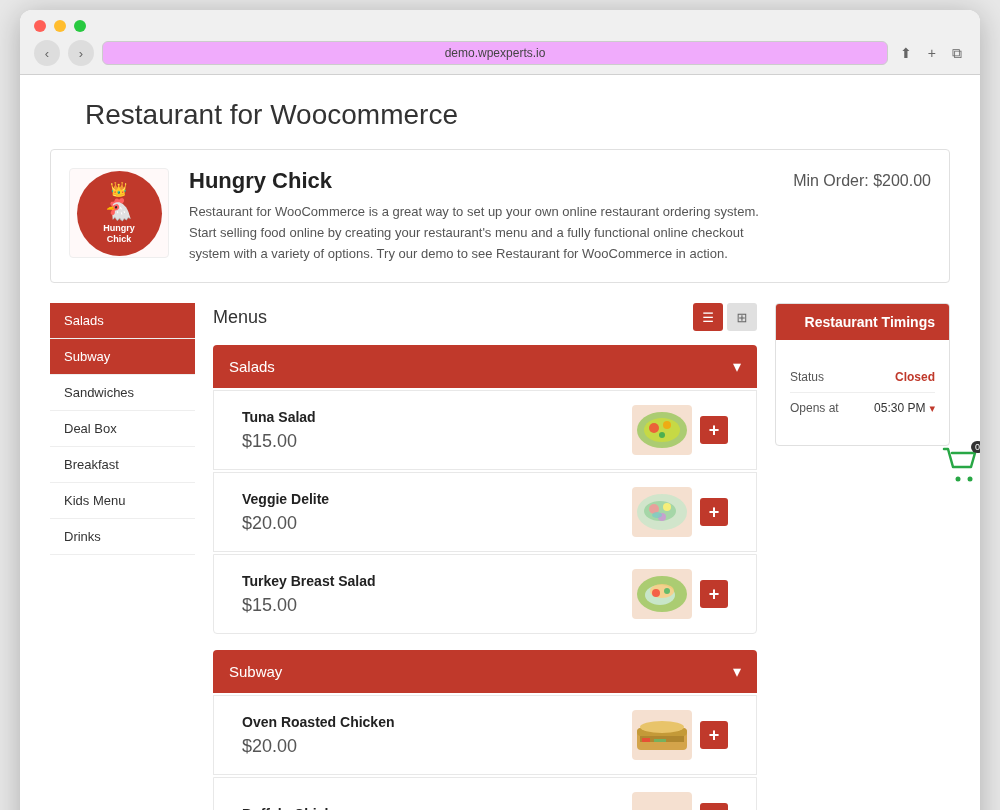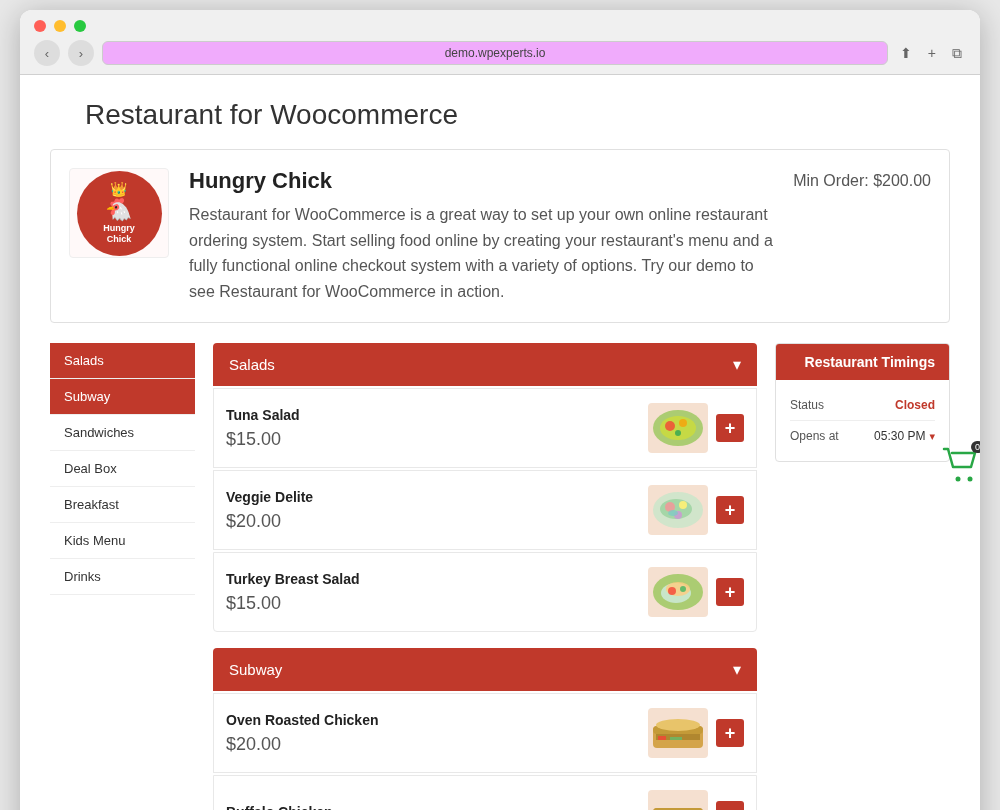--- a/index.html
+++ b/index.html
@@ -108,21 +108,21 @@
     .logo-face {
       font-size: 22px;
     }
     .restaurant-info {
       flex: 1;
     }
     .restaurant-name {
       font-size: 22px; font-weight: 700; color: #222; margin-bottom: 8px;
     }
     .restaurant-desc {
-      font-size: 16px; color: #555; line-height: 1.6;
+      font-size: 13px; color: #555; line-height: 1.6;
     }
     .min-order {
       font-size: 16px; color: #555; white-space: nowrap; flex-shrink: 0;
       align-self: flex-start;
       padding-top: 4px;
     }
     .main-layout {
       display: flex;
       gap: 18px;
     }
@@ -178,21 +178,21 @@
       font-size: 15px;
       font-weight: 500;
       margin-bottom: 2px;
     }
     .category-header .chevron { font-size: 16px; }
     .menu-items-container {
       margin-bottom: 16px;
     }
     .menu-item-card {
       border: 1px solid #e8e8e8;
-      padding: 14px 12px;
+      padding: 14px 28px;
       display: flex;
       align-items: center;
       justify-content: space-between;
       background: #fff;
       margin-bottom: 2px;
     }
     .menu-item-card:last-child { margin-bottom: 0; border-radius: 0 0 4px 4px; }
     .item-info { flex: 1; }
     .item-name { font-size: 14px; font-weight: 600; color: #222; margin-bottom: 6px; }
     .item-price { font-size: 18px; color: #555; }
@@ -226,21 +226,21 @@
     }
     .timings-header {
       background: #c0392b;
       color: #fff;
       padding: 10px 14px;
       font-size: 14px;
       font-weight: 600;
       text-align: right;
     }
     .timings-body {
-      padding: 13px 14px;
+      padding: 25px 14px;
     }
     .timing-row {
       display: flex;
       justify-content: space-between;
       align-items: center;
       padding: 5px 0;
       font-size: 12px;
       color: #555;
     }
     .timing-row:first-child { border-bottom: 1px solid #eee; padding-bottom: 8px; margin-bottom: 3px; }
@@ -298,20 +298,27 @@
         <div class="sidebar-item active">Salads</div>
         <div class="sidebar-item active" style="background:#c0392b;color:#fff;">Subway</div>
         <div class="sidebar-item">Sandwiches</div>
         <div class="sidebar-item">Deal Box</div>
         <div class="sidebar-item">Breakfast</div>
         <div class="sidebar-item">Kids Menu</div>
         <div class="sidebar-item">Drinks</div>
       </div>
 
       <div class="menus-section">
+        <div class="menus-header">
+          <div class="menus-title">Menus</div>
+          <div class="view-toggle">
+            <button class="view-btn">☰</button>
+            <button class="view-btn inactive">⊞</button>
+          </div>
+        </div>
 
         <div class="menu-items-container">
           <div class="category-header">
             <span>Salads</span>
             <span class="chevron">▾</span>
           </div>
           <div class="menu-item-card">
             <div class="item-info">
               <div class="item-name">Tuna Salad</div>
               <div class="item-price">$15.00</div>

